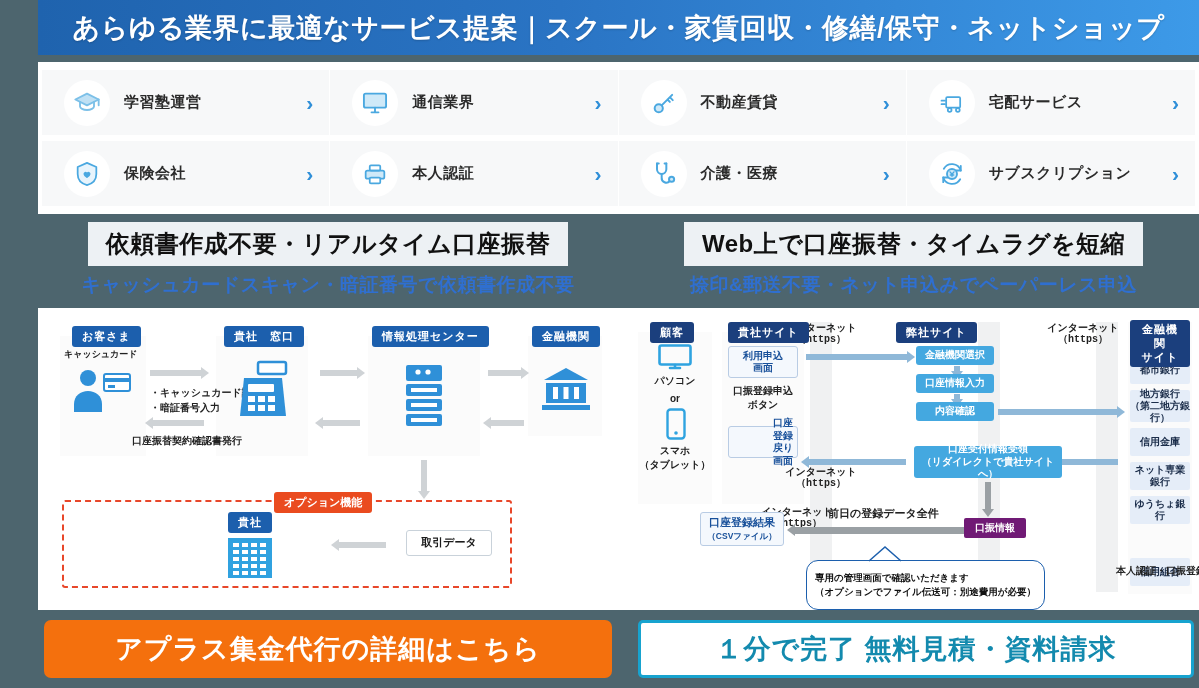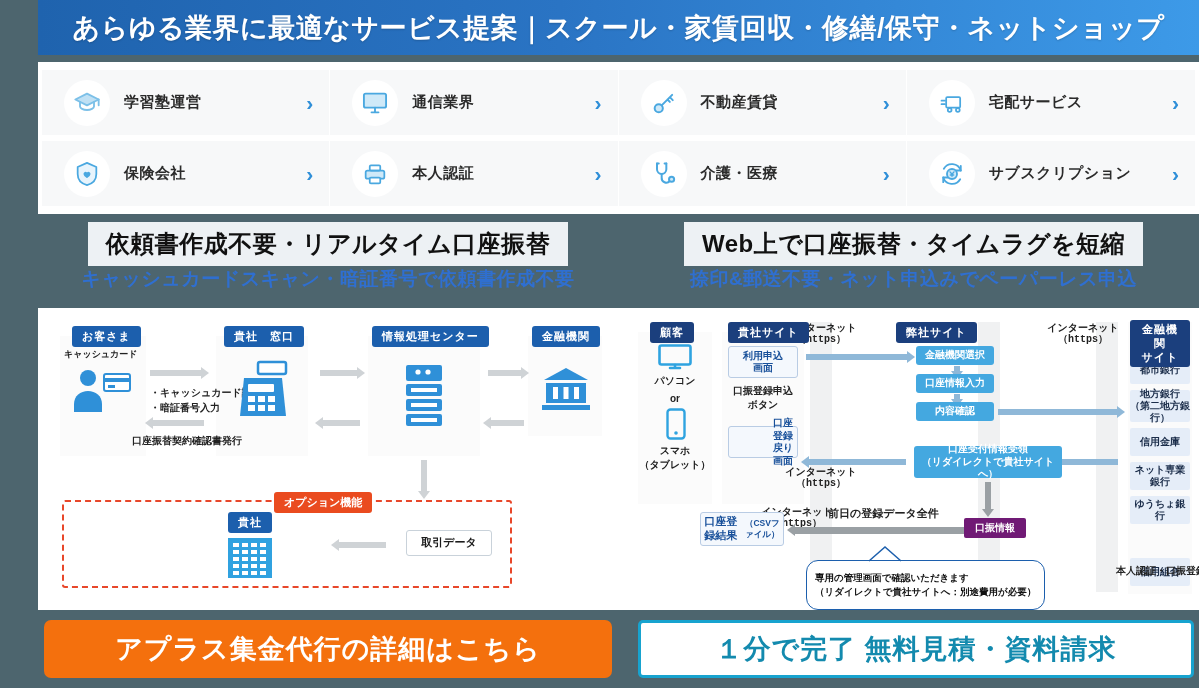--- a/index.html
+++ b/index.html
@@ -46,21 +46,21 @@
   }
   .chev { color: #2f8fd8; font-size: 21px; font-weight: 700; line-height: 1; }
 
   
   .sec-head { position: absolute; text-align: center; }
   .sec-head .pill {
     display: inline-block; background: #edf1f4; color: #111; font-weight: 700;
     font-size: 24px; padding: 6px 18px; white-space: nowrap; letter-spacing: .5px;
   }
   .sec-head .sub {
-    margin-top: 0; color: #2f6fd0; font-weight: 700; font-size: 19px;
+    margin-top: 6px; color: #2f6fd0; font-weight: 700; font-size: 19px;
     white-space: nowrap; letter-spacing: .5px;
   }
   #sec-left  { left: 38px;  top: 222px; width: 580px; }
   #sec-right { left: 628px; top: 222px; width: 571px; }
 
   
   .panel { position: absolute; background: #ffffff; overflow: hidden; }
   #panel-left  { left: 38px;  top: 308px; width: 680px; height: 302px; }
   #panel-right { left: 628px; top: 308px; width: 571px; height: 302px; }
 
@@ -455,32 +455,32 @@
 サイト</div>
     <div class="bank" style="left:502px;top:48px;width:60px;height:28px;">都市銀行</div>
     <div class="bank" style="left:502px;top:82px;width:60px;height:32px;white-space:pre-line;">地方銀行
 （第二地方銀行）</div>
     <div class="bank" style="left:502px;top:120px;width:60px;height:28px;">信用金庫</div>
     <div class="bank" style="left:502px;top:154px;width:60px;height:28px;">ネット専業銀行</div>
     <div class="bank" style="left:502px;top:188px;width:60px;height:28px;">ゆうちょ銀行</div>
     <div class="bank" style="left:502px;top:222px;width:60px;height:28px;margin-top:28px;">信用組合</div>
     <div class="txt c" style="left:488px;top:256px;width:86px;">本人認証・口振登録</div>
 
-    <div class="bbox" style="left:72px;top:204px;width:84px;height:34px;flex-direction:row;gap:1px;">
+    <div class="bbox" style="left:72px;top:204px;width:84px;height:34px;flex-direction:column;gap:1px;">
       <span style="font-size:11px;">口座登録結果</span>
       <span style="font-size:8.5px;">（CSVファイル）</span>
     </div>
 
     <div class="arrow-l agr" style="left:166px;top:219px;width:190px;height:7px;"></div>
     <div class="txt" style="left:200px;top:198px;font-size:11px;">前日の登録データ全件</div>
     <div class="peach" style="left:336px;top:210px;width:62px;height:20px;">口振情報</div>
 
     <div class="callout" style="left:178px;top:252px;">
       <div>専用の管理画面で確認いただきます</div>
-      <div>（リダイレクトで貴社サイトへ：別途費用が必要）</div>
+      <div>（オプションでファイル伝送可：別途費用が必要）</div>
     </div>
     <svg style="position:absolute;left:240px;top:238px;" width="34" height="16">
       <path d="M1 15 L17 1 L33 15" fill="none" stroke="#1c5fad" stroke-width="1.5"></path>
     </svg>
   </div>
 
   <div class="cta" id="cta-left">アプラス集金代行の詳細はこちら</div>
   <div class="cta" id="cta-right">１分で完了 無料見積・資料請求</div>
 
 </div>

